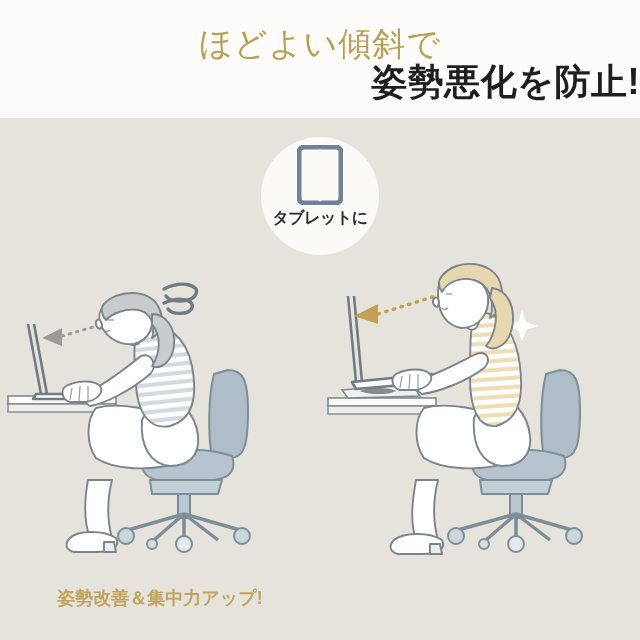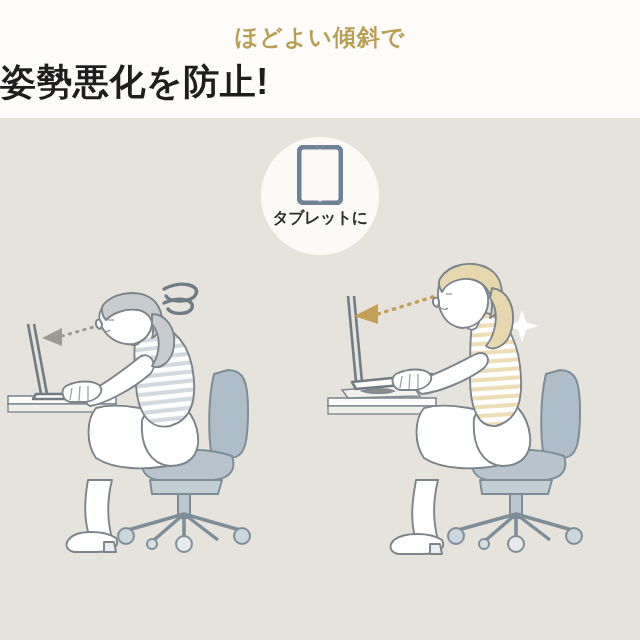--- a/index.html
+++ b/index.html
@@ -12,26 +12,26 @@
   }
 
   
   #header-band {
     position:absolute; left:0; top:0; width:640px; height:118px;
     background:#FDFCFA;
   }
   #title-sub {
     position:absolute; left:0; top:22px; width:640px;
     text-align:center;
-    font-size:23px; font-weight:bold; letter-spacing:1px;
+    font-size:33px; font-weight:normal; letter-spacing:1px;
     color:#B89E53;
   }
   #title-main {
     position:absolute; left:0; top:58px; width:640px;
-    text-align:left;
+    text-align:right;
     font-size:36px; font-weight:bold; letter-spacing:0.5px;
     color:#1E1E1E;
   }
 
   
   #feature-row {
     position:absolute; left:0; top:132px; width:640px; height:128px;
     display:flex; justify-content:center; align-items:center; gap:10px;
   }
   .feature-circle {
@@ -264,14 +264,15 @@
       <g stroke="#8A9399" stroke-width="1.2" fill="none">
         <path d="M126 36 L132 36"></path>
         <path d="M119 48 C122 52 126 52 128 50"></path>
       </g>
     </svg>
   </div>
 </div>
 
 <div id="caption-row">
   <div class="caption-col">
+    <div class="caption-line caption-gold">姿勢改善＆集中力アップ!</div>
   </div>
 </div>
 
 </body></html>

